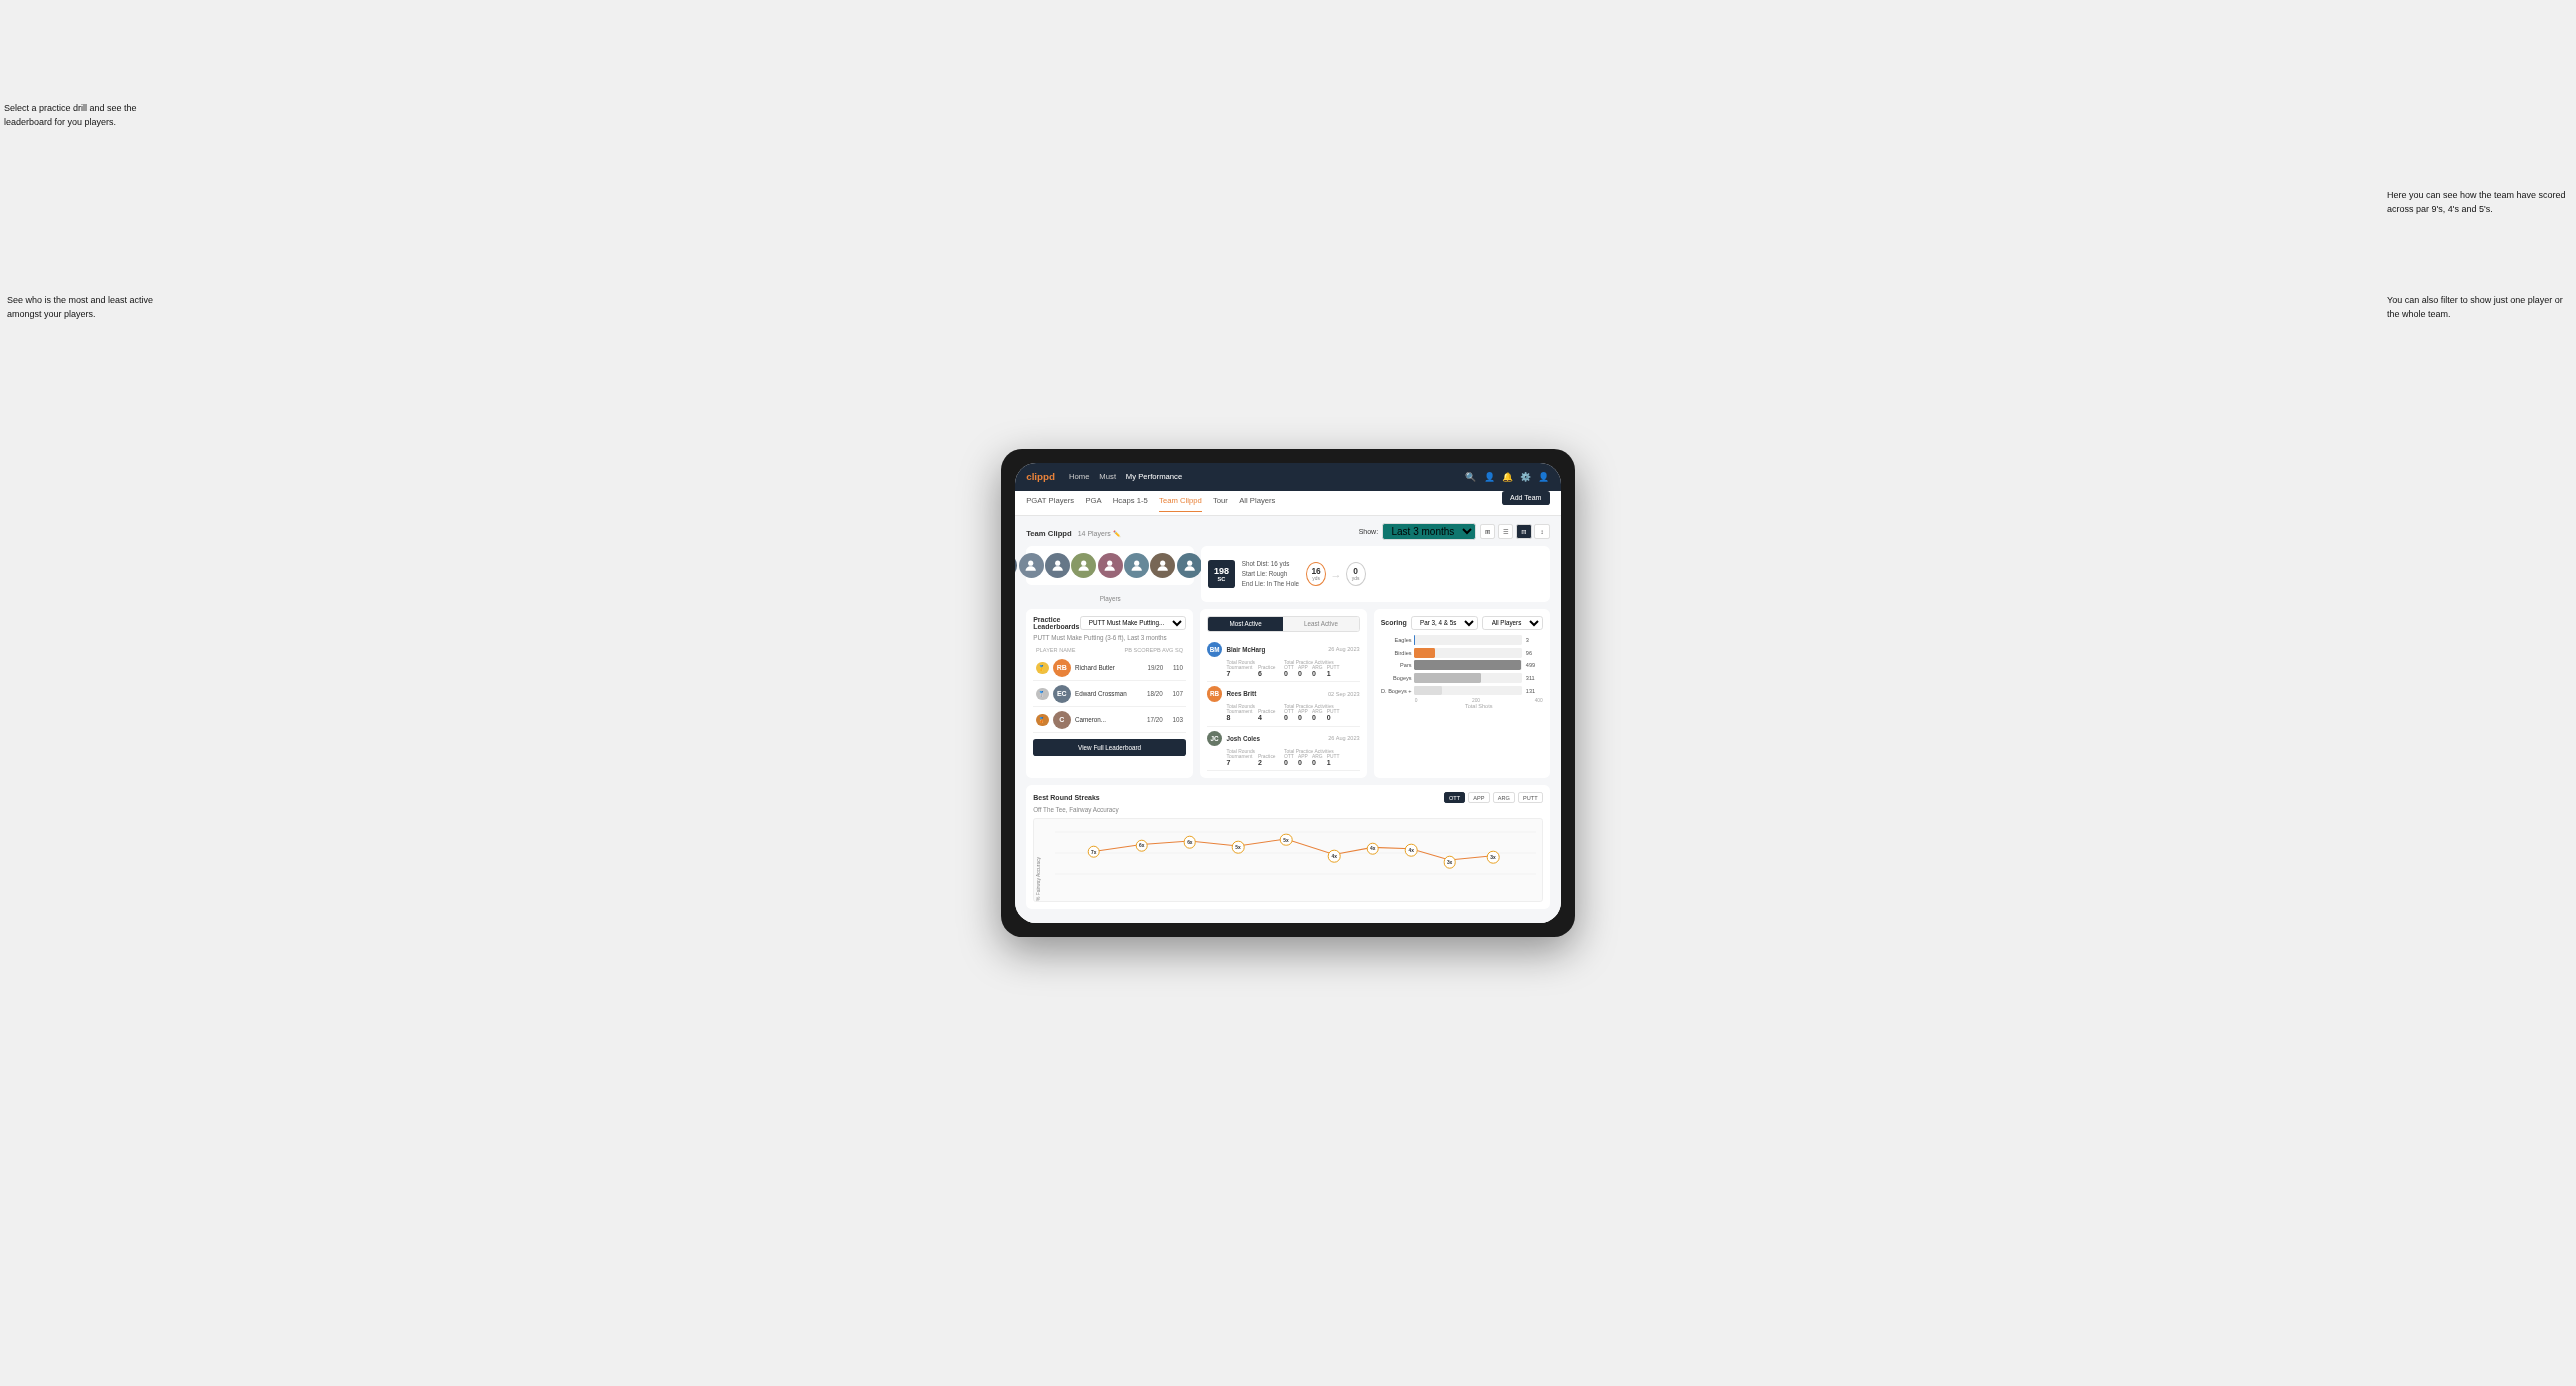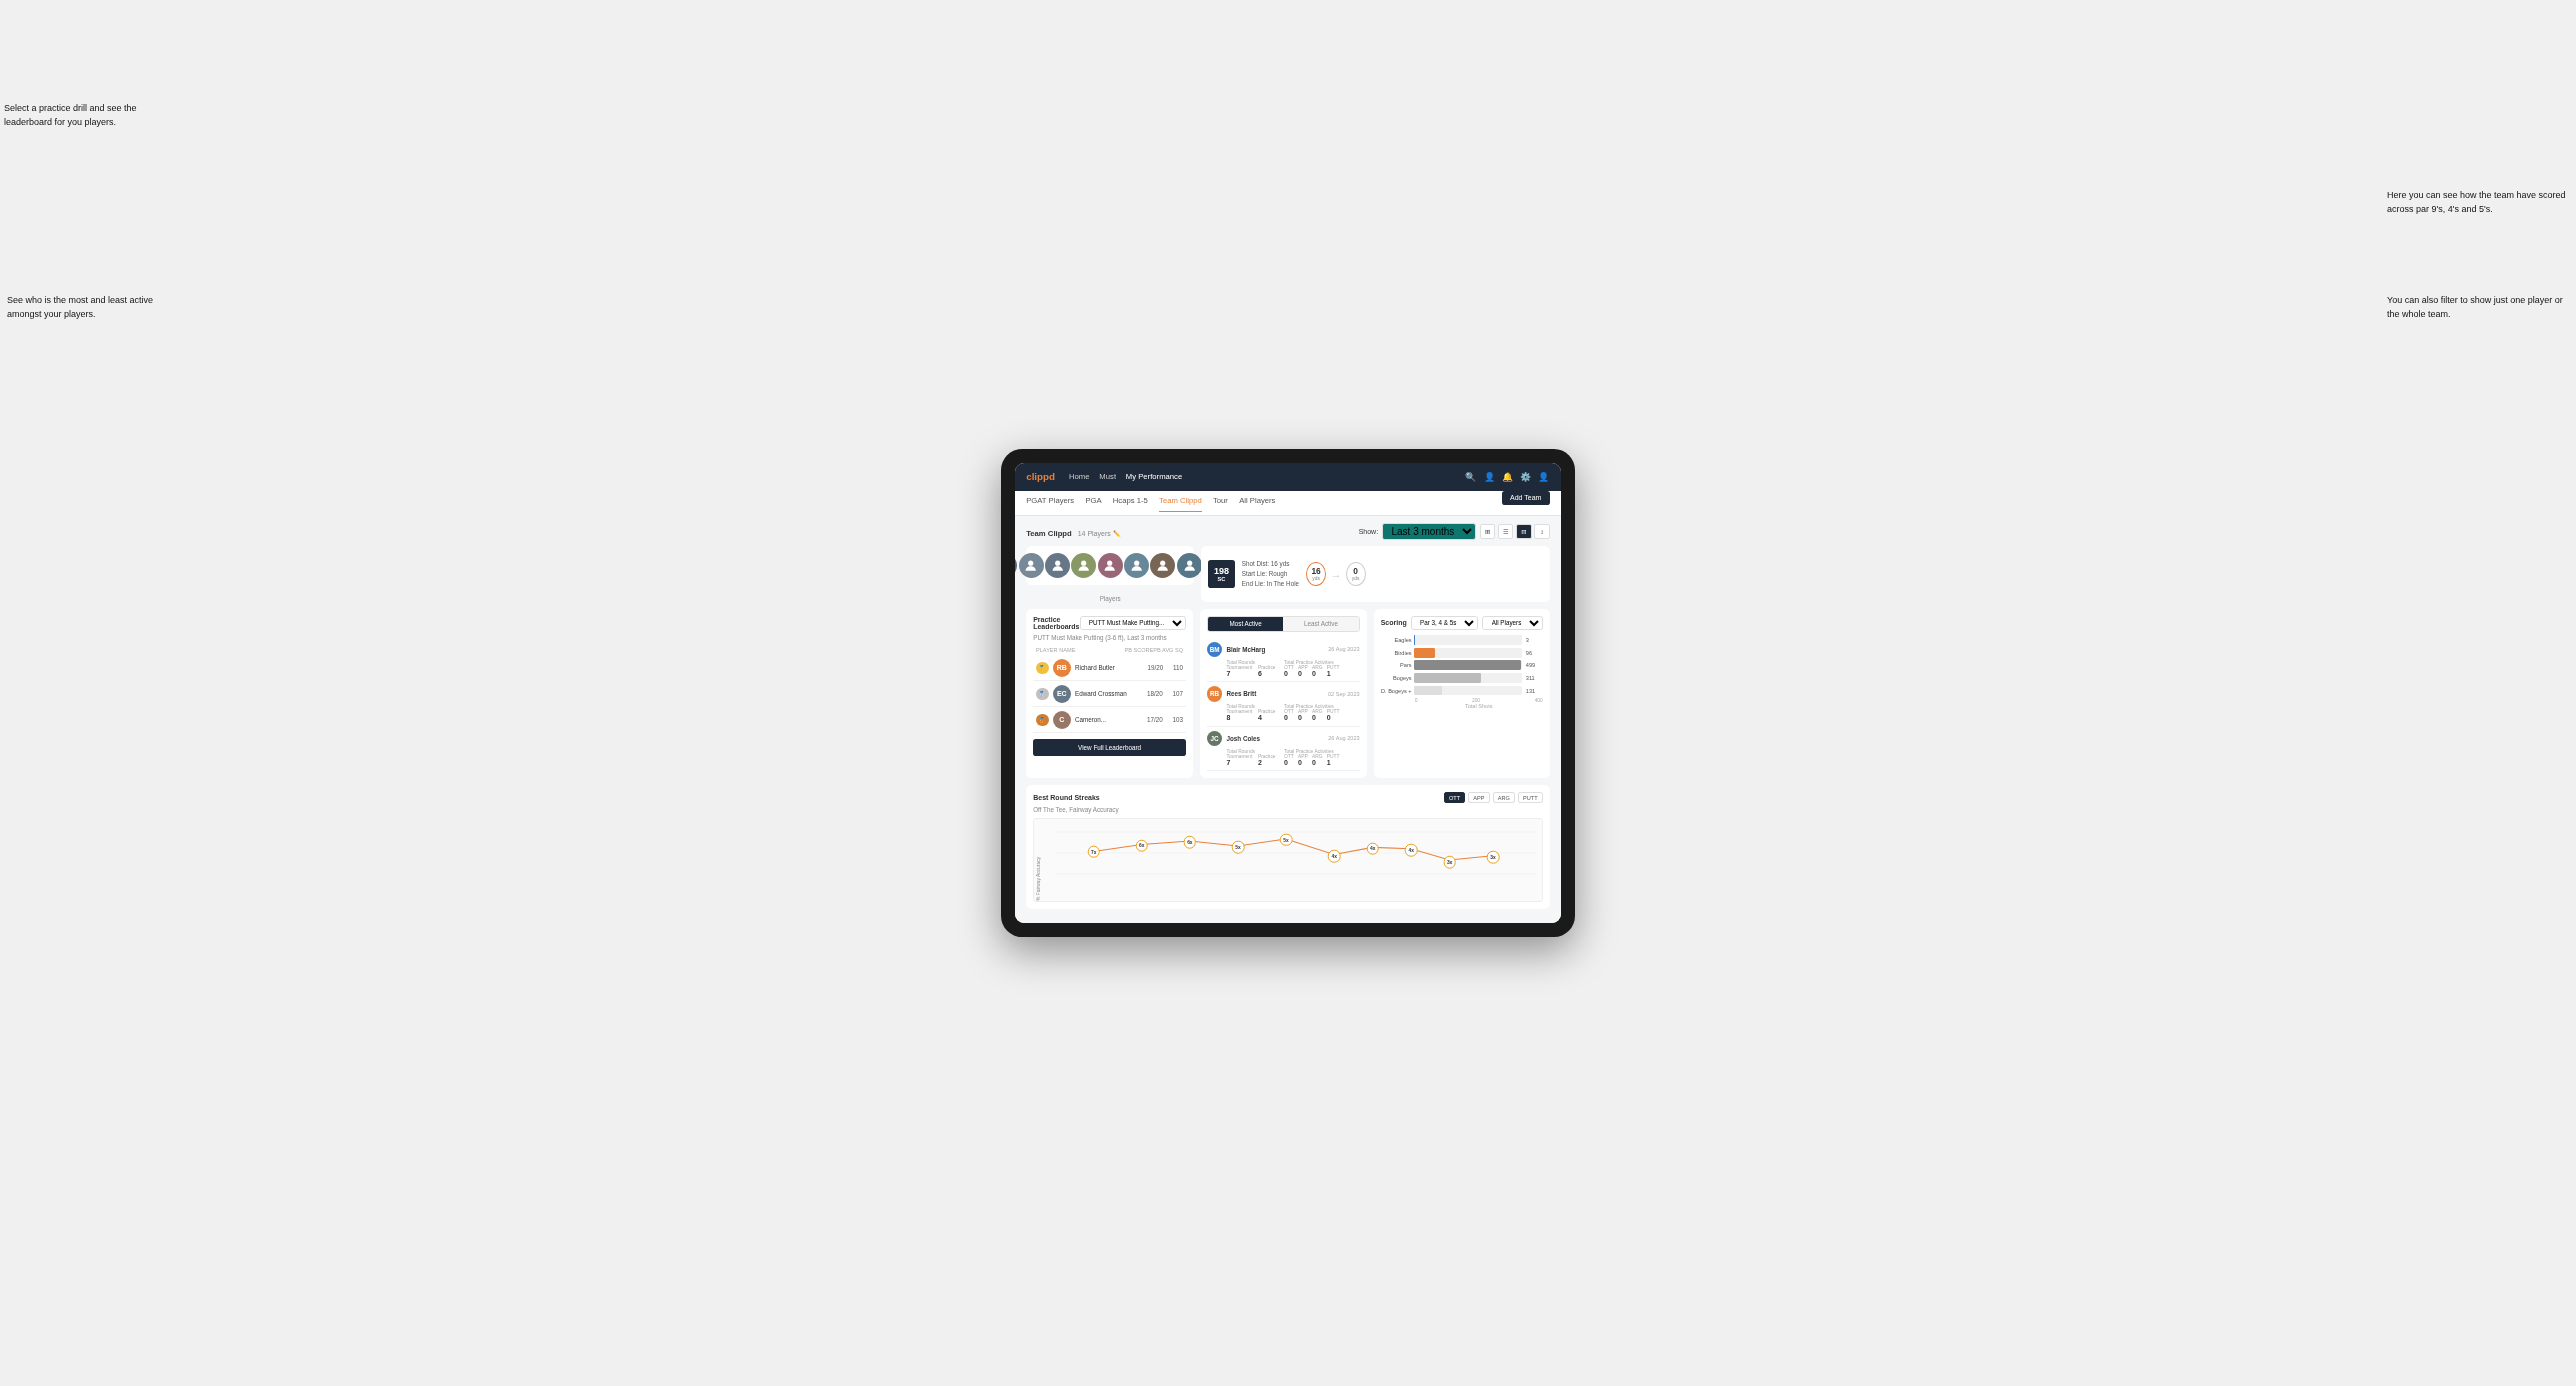--- a/index.html
+++ b/index.html
@@ -32,21 +32,21 @@
       width: 574px;
       min-height: 420px;
       background: #1a1a1a;
       border-radius: 21px;
       padding: 14px;
       box-shadow: 0 14px 42px rgba(0,0,0,0.4);
       position: relative;
     }
     .tablet-screen {
       background: #fff;
-      border-radius: 9px;
+      border-radius: 21px;
       overflow: hidden;
     }
 
     
     .nav {
       background: #1e2a3a;
       display: flex;
       align-items: center;
       padding: 0 11.2px;
       height: 28px;

